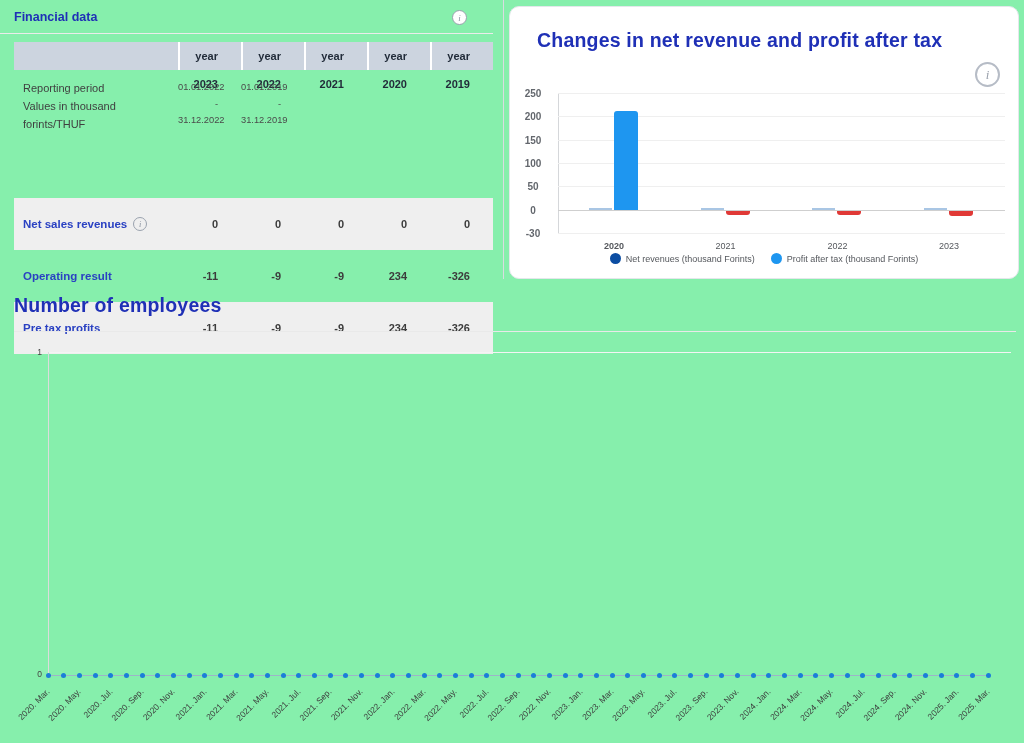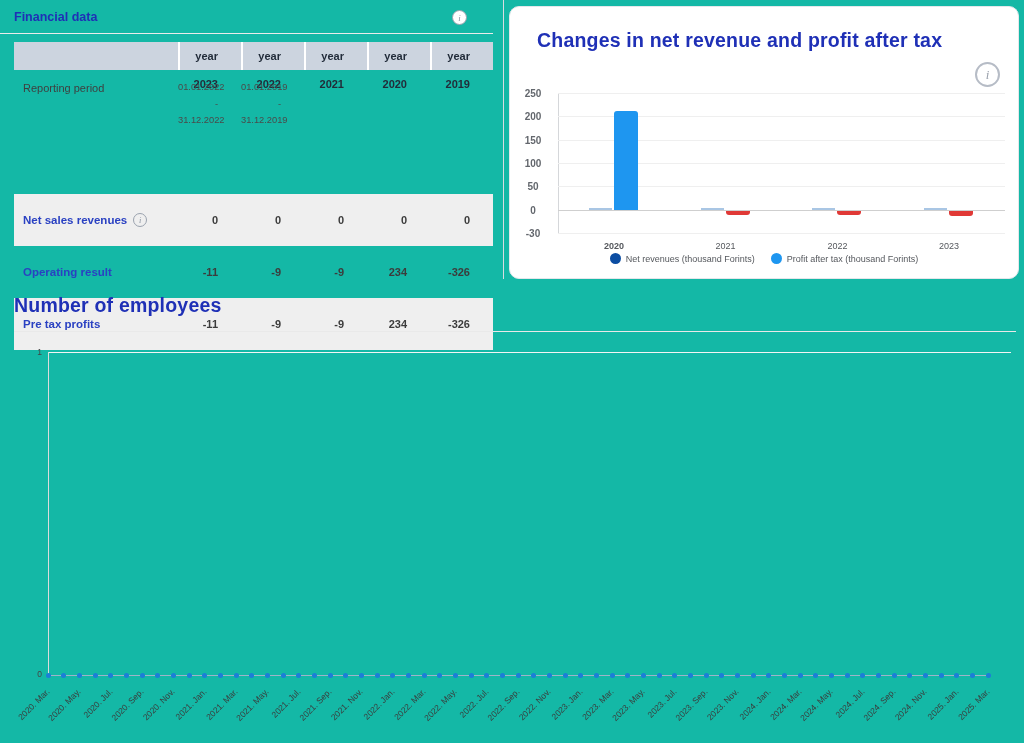--- a/index.html
+++ b/index.html
@@ -1,18 +1,18 @@
 <!DOCTYPE html>
 <html style="--heading-blue: #1f30b6; --label-blue: #2a41c2; --header-bg: #ccd4df; --shaded-bg: #efefef; --bar-blue: #1e96f0; --bar-red: #e03936; --legend-navy: #0c4da2; --zero-bar-blue: #a9c6e4; --dot-blue: #1b7ed8; --line-gray: #9db4c8;"><head>
 <meta charset="utf-8">
 <style>
   * { margin:0; padding:0; box-sizing:border-box; }
   html,body { background:#fff; }
   body { font-family:"Liberation Sans", sans-serif; }
-  .page { position:relative; width:1024px; height:743px; background:#14b8a6; overflow:hidden; }
+  .page { position:relative; width:1024px; height:743px; background:#86efac; overflow:hidden; }
   .abs { position:absolute; }
 
   
   .fin-title { left:14px; top:10px; font-size:12.5px; font-weight:700; color:var(--heading-blue,#1f30b6); }
   .info-icon { width:15px; height:15px; border:1px solid #99a1ad; border-radius:50%; color:#8d96a3;
                font-size:9px; font-style:italic; font-family:"Liberation Serif", serif;
                display:flex; align-items:center; justify-content:center; cursor:pointer; background:#fff; }
   .fin-info { left:452px; top:10px; }
   .hr1 { left:0; top:33px; width:493px; height:1px; background:#ebebeb; }
   .hr2 { left:14px; top:331px; width:1002px; height:1px; background:#e9e9e9; }
@@ -95,20 +95,21 @@
       <div class="t-cell">year 2023</div>
       <div class="t-cell">year 2022</div>
       <div class="t-cell">year 2021</div>
       <div class="t-cell">year 2020</div>
       <div class="t-cell">year 2019</div>
     </div>
 
     <div class="t-row-flex t-period">
       <div class="t-label-cell">
         <div>Reporting period</div>
+        <div>Values in thousand forints/THUF</div>
       </div>
       <div class="t-cell">
         <div>01.01.2022 -</div>
         <div>31.12.2022</div>
       </div>
       <div class="t-cell">
         <div>01.01.2019 -</div>
         <div>31.12.2019</div>
       </div>
     </div>

